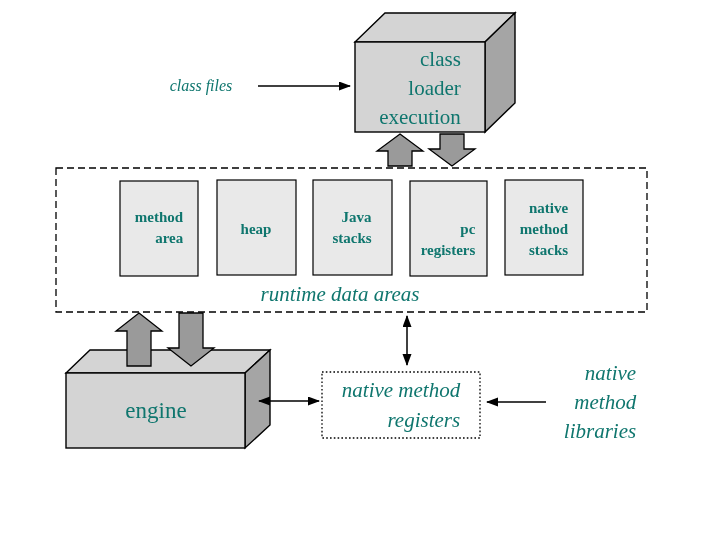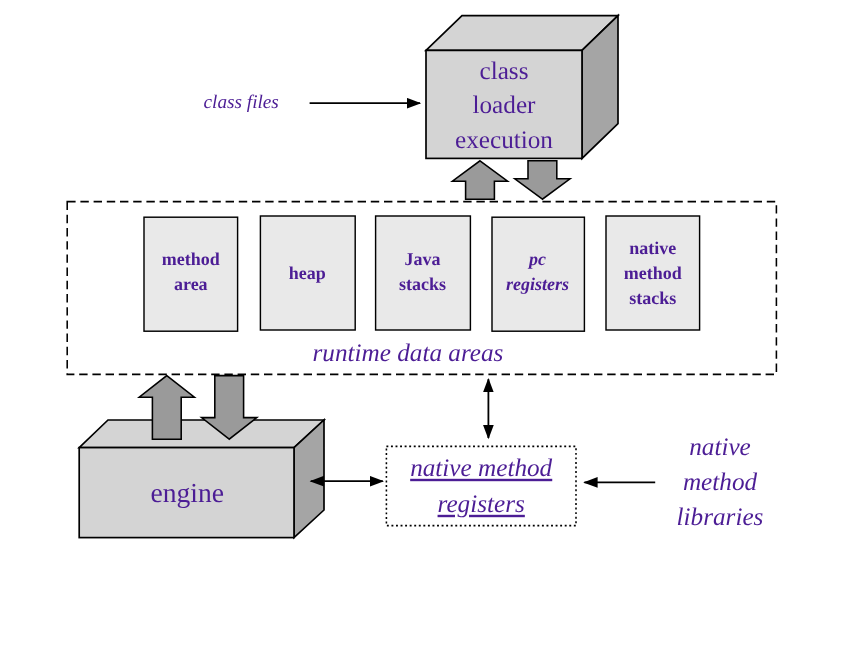--- a/index.html
+++ b/index.html
@@ -1,19 +1,19 @@
 <!DOCTYPE html>
 <html style="--background: #ffffff; --face-light: #d4d4d4; --face-dark: #a5a5a5; --box-fill: #e9e9e9; --arrow-fill: #9a9a9a; --line: #000000;"><head>
 <meta charset="utf-8">
 <style>
   html,body{margin:0;padding:0;background:#fff;}
   .canvas{position:relative;width:720px;height:540px;background:var(--background,#fff);overflow:hidden;}
   .canvas svg{position:absolute;left:0;top:0;}
-  .lbl{position:absolute;transform:translate(-50%,-50%);text-align:center;white-space:nowrap;
-       font-family:"Liberation Serif","DejaVu Serif",serif;color:#4c1d95;}
+  .lbl{position:absolute;transform:translate(-50%,-50%);text-align:right;white-space:nowrap;
+       font-family:"Liberation Serif","DejaVu Serif",serif;color:#0f766e;}
   .it{font-style:italic;}
   .line{display:block;}
   .cl-files{font-size:16px;}
   .cl-label{font-size:21px;line-height:29px;}
   .box-lbl{font-weight:bold;font-size:15px;line-height:21px;}
   .rt-title{font-size:21px;font-style:italic;}
   .ee-label{font-size:23px;line-height:30px;}
   .nmi-label{font-size:21px;line-height:30px;}
   .nml-label{font-size:21px;line-height:29px;}
   .face-light{fill:var(--face-light,#d4d4d4);stroke:#000;stroke-width:1.4;}
@@ -86,38 +86,38 @@
 
   <div class="lbl box-lbl" style="left:256px;top:229px;">
     <span class="line">heap</span>
   </div>
 
   <div class="lbl box-lbl" style="left:352px;top:228px;">
     <span class="line">Java</span>
     <span class="line">stacks</span>
   </div>
 
-  <div class="lbl box-lbl" style="left:448px;top:228px;font-style:italic;">
+  <div class="lbl box-lbl" style="left:448px;top:240px;">
     <span class="line">pc</span>
     <span class="line">registers</span>
   </div>
 
   <div class="lbl box-lbl" style="left:544px;top:229px;">
     <span class="line">native</span>
     <span class="line">method</span>
     <span class="line">stacks</span>
   </div>
 
   <div class="lbl rt-title" style="left:340px;top:294px;">runtime data areas</div>
 
   <div class="lbl ee-label" style="left:156px;top:411px;">
     <span class="line">engine</span>
   </div>
 
-  <div class="lbl it nmi-label" style="left:401px;top:405px;text-decoration:underline;">
+  <div class="lbl it nmi-label" style="left:401px;top:405px;">
     <span class="line">native method</span>
     <span class="line">registers</span>
   </div>
 
   <div class="lbl it nml-label" style="left:600px;top:402px;">
     <span class="line">native</span>
     <span class="line">method</span>
     <span class="line">libraries</span>
   </div>
 

